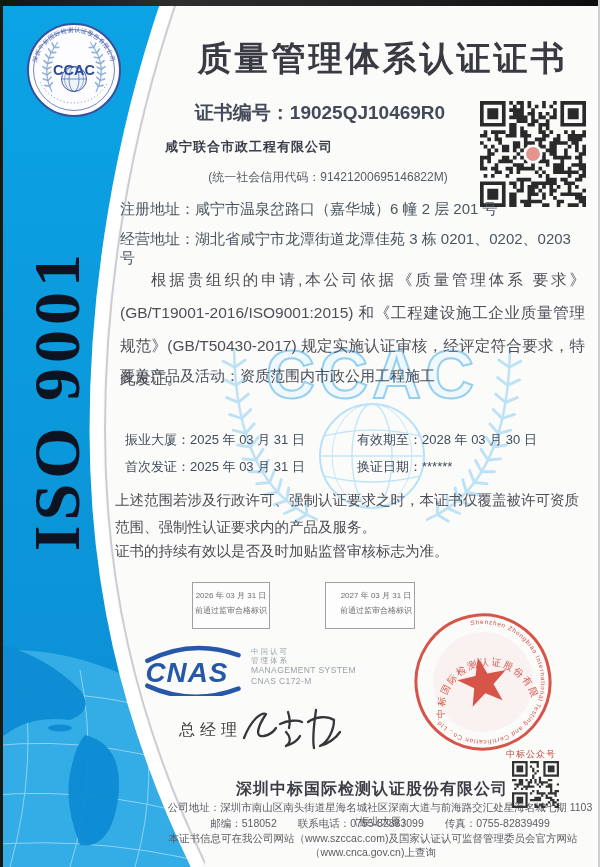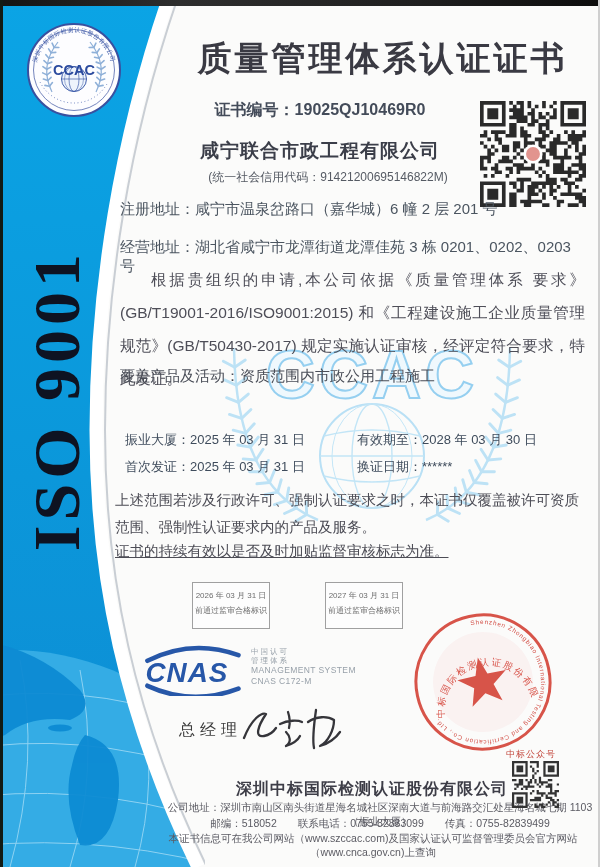--- a/index.html
+++ b/index.html
@@ -14,39 +14,39 @@
   .band{left:0;top:0;width:205px;height:867px;z-index:1;}
   .iso{left:-178px;top:362px;width:470px;text-align:center;transform:rotate(-90deg);
        font-family:"Liberation Serif","DejaVu Serif",serif;font-weight:bold;font-size:66px;
        letter-spacing:5px;color:#0e1322;z-index:3;}
   .ccac-logo{left:26px;top:22px;width:96px;height:96px;z-index:4;}
   
   .wm{left:200px;top:318px;width:345px;height:210px;opacity:.8;z-index:2;pointer-events:none;}
   
   .title{left:185px;top:36px;width:395px;text-align:center;font-size:34px;font-weight:bold;
          color:#3a3a43;letter-spacing:3px;z-index:5;}
-  .cert-no{left:185px;top:100px;width:270px;text-align:center;font-size:16px;font-weight:bold;color:#434b59;z-index:5;}
-  .company{left:165px;top:138px;width:310px;text-align:center;font-size:19px;font-weight:bold;color:#3b3e49;letter-spacing:1px;z-index:5;}
+  .cert-no{left:185px;top:100px;width:270px;text-align:center;font-size:19px;font-weight:bold;color:#434b59;z-index:5;}
+  .company{left:165px;top:138px;width:310px;text-align:left;font-size:13px;font-weight:bold;color:#3b3e49;letter-spacing:1px;z-index:5;}
   .credit{left:168px;top:169px;width:320px;text-align:center;font-size:12px;color:#555a63;z-index:5;}
   .qr-main{left:480px;top:101px;width:106px;height:106px;z-index:5;}
   
   .bodyline{font-size:15px;color:#4b5560;z-index:5;}
   .line-reg{left:120px;top:200px;width:460px;}
-  .line-biz{left:120px;top:230px;width:470px;margin-top:8px;}
+  .line-biz{left:120px;top:230px;width:470px;}
   .para{left:120px;top:263px;width:465px;font-size:15.5px;line-height:33px;color:#4e4e58;
         text-indent:2em;text-align:justify;z-index:5;}
   .scope{left:120px;top:367px;width:460px;font-size:15px;color:#4a4e58;z-index:5;}
   .dline{font-size:13px;color:#3f4c5c;z-index:5;white-space:nowrap;}
   .d1{left:125px;top:431px;} .d2{left:357px;top:431px;}
   .d3{left:125px;top:458px;} .d4{left:357px;top:458px;}
   .disc1{left:115px;top:487px;width:475px;font-size:14.5px;line-height:27px;color:#4c4c55;z-index:5;}
-  .disc2{left:115px;top:542px;width:470px;font-size:14.5px;color:#4c4c55;z-index:5;text-decoration:underline;}
+  .disc2{left:115px;top:542px;width:470px;font-size:14.5px;color:#4c4c55;z-index:5;}
   .stamp-box{top:582px;width:76px;height:40px;border:1px solid #a0a0a0;background:rgba(255,255,255,.6);
              text-align:center;font-size:8px;color:#6d6d6d;line-height:15px;padding-top:5px;box-sizing:content-box;z-index:5;}
-  .b1{left:192px;} .b2{left:325px;}
+  .b1{left:192px;} .b2{left:325px;padding-left:12px;}
   
   .cnas{left:140px;top:644px;display:flex;align-items:flex-start;z-index:5;}
   .cnas-txt{margin-left:7px;padding-top:3px;}
   .cnas-cn{font-size:7.5px;color:#97a0a9;letter-spacing:2px;line-height:9px;}
   .cnas-en{font-size:8.5px;color:#97a0a9;letter-spacing:.4px;line-height:11px;}
   
   .gm{left:179px;top:720px;font-size:16px;color:#3c3c3c;letter-spacing:5px;z-index:5;}
   .sig{left:236px;top:698px;width:118px;height:58px;z-index:5;}
   .seal{left:404px;top:603px;width:158px;height:158px;transform:rotate(-12deg);z-index:6;opacity:.92;}
   .mp-label{left:506px;top:748px;font-size:9px;color:#c2453a;letter-spacing:1px;z-index:7;}

